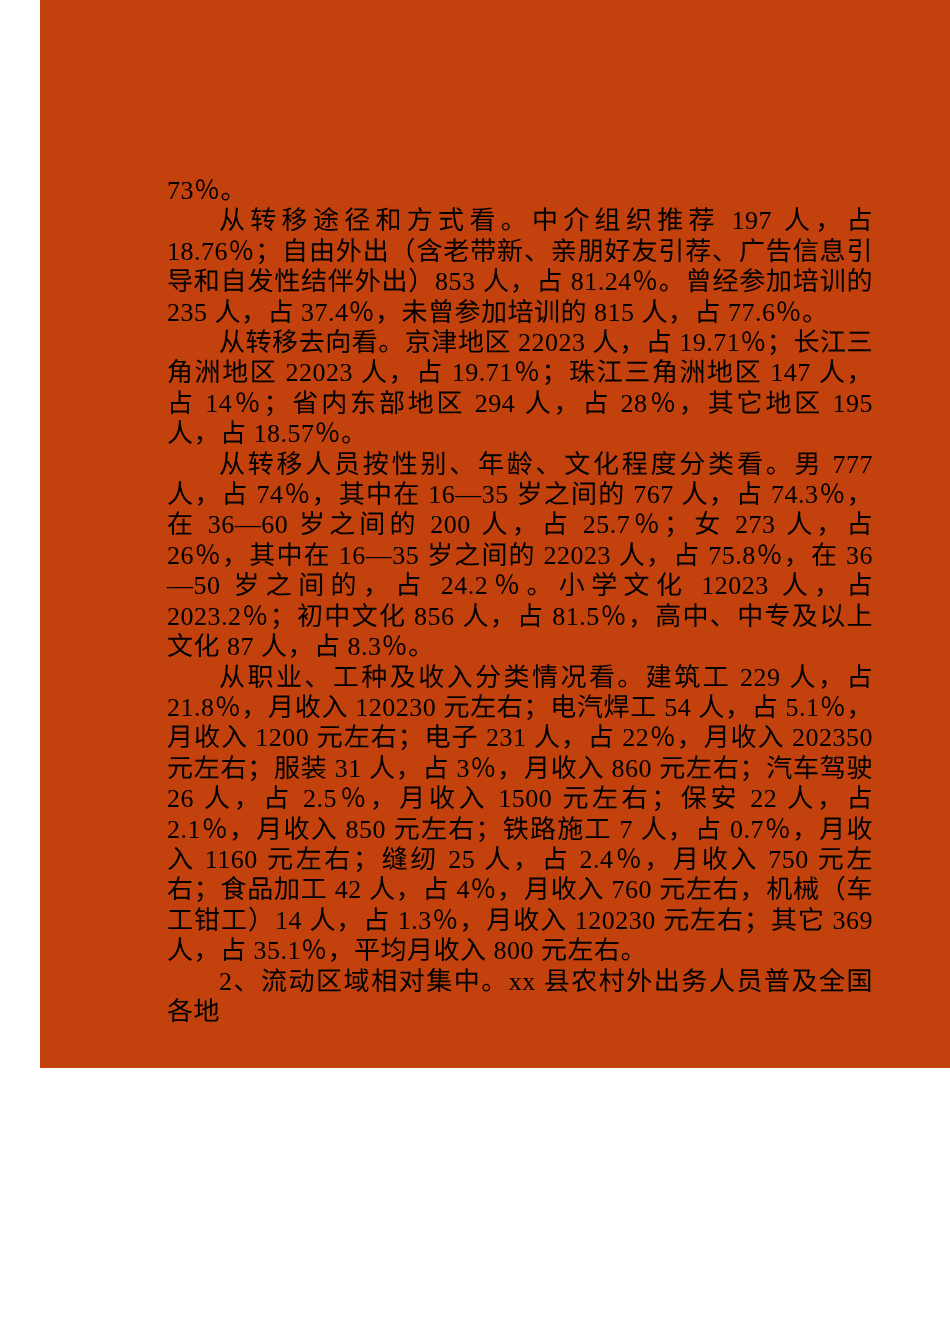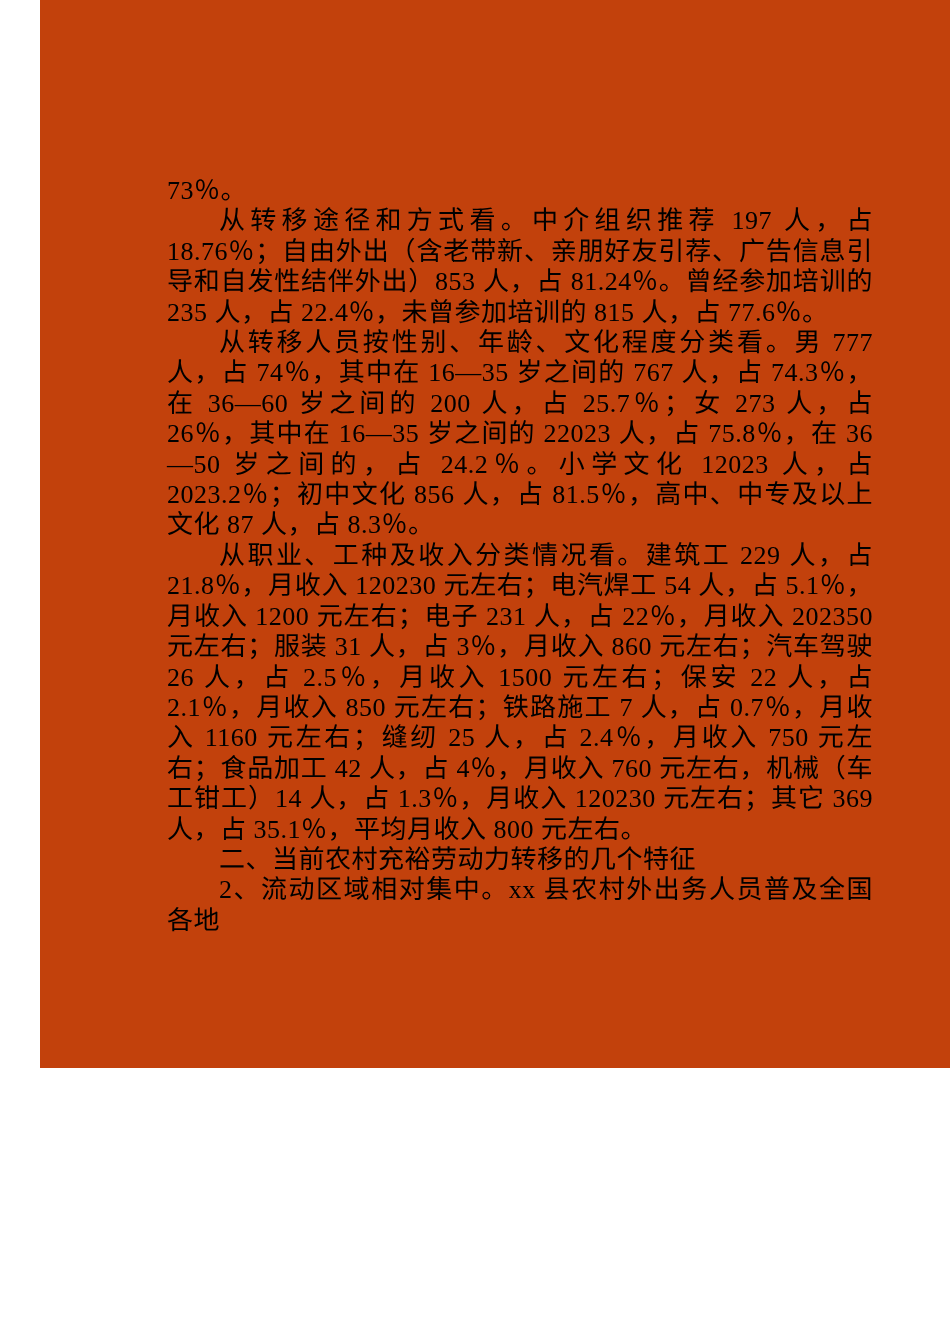--- a/index.html
+++ b/index.html
@@ -46,20 +46,20 @@
     letter-spacing: 2px;
     color: #000000;
   }
 </style>
 </head>
 <body>
 
 <div class="page">
   <div class="text-block">
     <p class="para no-indent">73％。</p>
-    <p class="para">从转移途径和方式看。中介组织推荐 197 人，占 18.76％；自由外出（含老带新、亲朋好友引荐、广告信息引导和自发性结伴外出）853 人，占 81.24％。曾经参加培训的 235 人，占 22.4％，未曾参加培训的 815 人，占 77.6％。</p>
+    <p class="para">从转移途径和方式看。中介组织推荐 197 人，占 18.76％；自由外出（含老带新、亲朋好友引荐、广告信息引导和自发性结伴外出）853 人，占 81.24％。曾经参加培训的 235 人，占 37.4％，未曾参加培训的 815 人，占 77.6％。</p>
+    <p class="para">从转移去向看。京津地区 22023 人，占 19.71％；长江三角洲地区 22023 人，占 19.71％；珠江三角洲地区 147 人，占 14％；省内东部地区 294 人，占 28％，其它地区 195 人，占 18.57％。</p>
     <p class="para">从转移人员按性别、年龄、文化程度分类看。男 777 人，占 74％，其中在 16—35 岁之间的 767 人，占 74.3％，在 36—60 岁之间的 200 人，占 25.7％；女 273 人，占 26％，其中在 16—35 岁之间的 22023 人，占 75.8％，在 36—50 岁之间的，占 24.2％。小学文化 12023 人，占 2023.2％；初中文化 856 人，占 81.5％，高中、中专及以上文化 87 人，占 8.3％。</p>
     <p class="para">从职业、工种及收入分类情况看。建筑工 229 人，占 21.8％，月收入 120230 元左右；电汽焊工 54 人，占 5.1％，月收入 1200 元左右；电子 231 人，占 22％，月收入 202350 元左右；服装 31 人，占 3％，月收入 860 元左右；汽车驾驶 26 人，占 2.5％，月收入 1500 元左右；保安 22 人，占 2.1％，月收入 850 元左右；铁路施工 7 人，占 0.7％，月收入 1160 元左右；缝纫 25 人，占 2.4％，月收入 750 元左右；食品加工 42 人，占 4％，月收入 760 元左右，机械（车工钳工）14 人，占 1.3％，月收入 120230 元左右；其它 369 人，占 35.1％，平均月收入 800 元左右。</p>
-    <p class="para">二、当前农村充裕劳动力转移的几个特征</p>
     <p class="para">2、流动区域相对集中。xx 县农村外出务人员普及全国各地</p>
   </div>
   <div class="footer">第2页 共6页</div>
 </div>
 
 </body></html>

